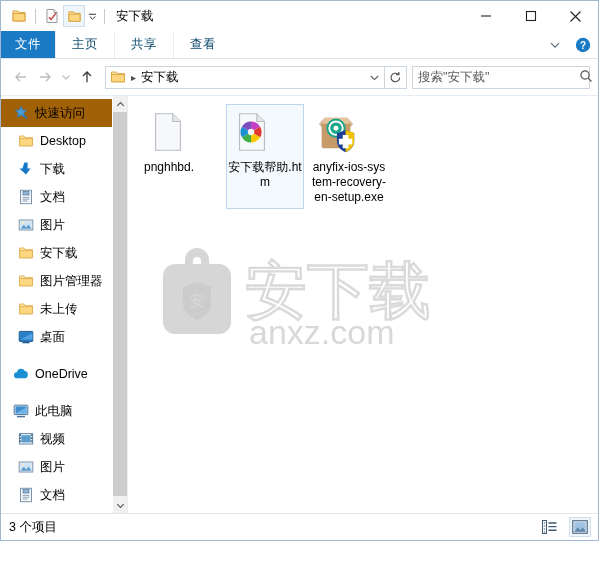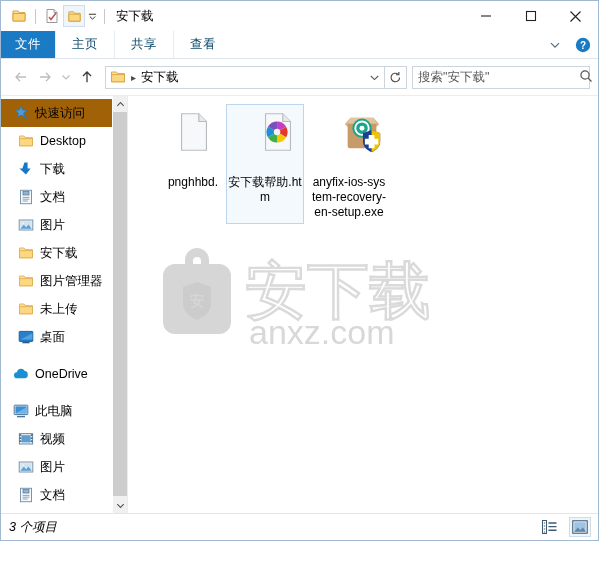--- a/index.html
+++ b/index.html
@@ -256,24 +256,23 @@
   }
   .filegrid {
     display: flex;
     padding: 8px 0 0 14px;
     gap: 6px;
   }
   .fileitem {
     width: 78px;
     display: flex;
     flex-direction: column;
-    align-items: flex-end;
+    align-items: flex-start;
     padding: 4px 2px 4px 2px;
     box-sizing: border-box;
-    gap: 15px;
   }
   .fileitem.selected {
     border: 1px solid #bcd6ee;
     background: #f4f9fd;
     padding: 3px 1px 3px 1px;
   }
   .file-ico {
     width: 48px; height: 48px;
     display: flex; align-items: center; justify-content: center;
   }
@@ -304,21 +303,20 @@
     border-top: 1px solid #dfe6ec;
     display: flex;
     align-items: center;
     background: #ffffff;
     padding-left: 8px;
     position: relative;
   }
   .status-text {
     font-size: 12.5px;
     color: #000;
-    font-style: italic;
   }
   .status-views {
     position: absolute;
     right: 7px;
     display: flex;
     align-items: center;
     gap: 8px;
   }
   .viewbtn {
     width: 22px; height: 20px;

